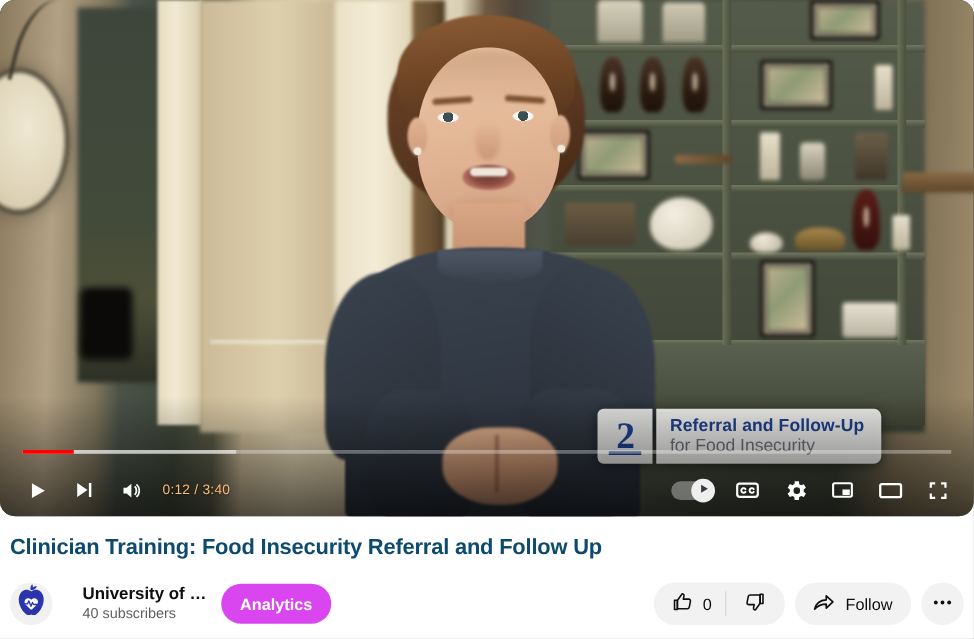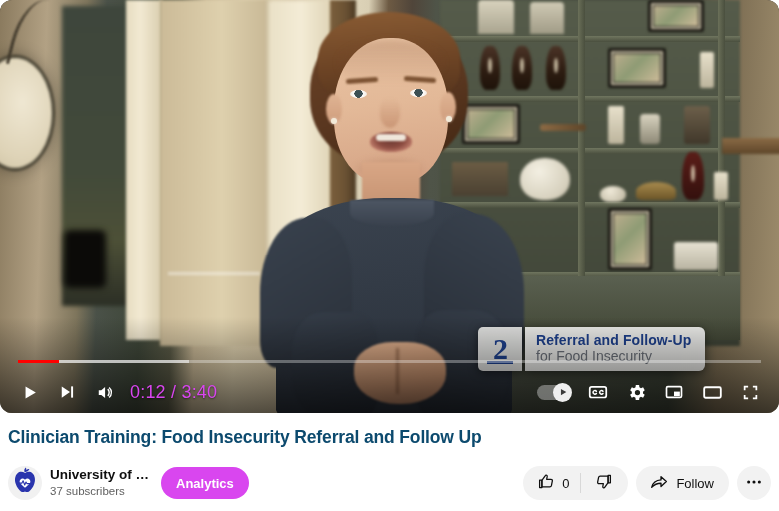--- a/index.html
+++ b/index.html
@@ -296,21 +296,21 @@
   #controls-bar {
     position:absolute; left:0; right:0; top:372px; height:40px;
     display:flex; align-items:center; padding: 0 10px;
   }
   .ctrl {
     width: 38px; height: 38px; display:flex; align-items:center; justify-content:center;
     cursor:pointer; background:none; border:none; flex: 0 0 auto;
   }
   .ctrl svg { fill:#fff; display:block; }
   #time-display {
-    color:#d946ef; font-size:18px; letter-spacing:.2px; padding: 0 10px 0 6px;
+    color:#fdba74; font-size:11px; letter-spacing:.2px; padding: 0 10px 0 6px;
     white-space: nowrap; text-shadow: 0 1px 2px rgba(0,0,0,.5);
   }
   .spacer { flex: 1 1 auto; }
   #autoplay-toggle {
     width: 34px; height: 15px; border-radius: 8px;
     background: rgba(220,220,220,.42); position: relative; cursor:pointer;
     margin: 0 8px;
   }
   #autoplay-toggle .knob {
     position:absolute; right:-1px; top:-2px;
@@ -327,21 +327,21 @@
   }
   #owner-row {
     position:absolute; left:8px; top:459px; right:8px; height:48px;
     display:flex; align-items:center;
   }
   #channel-avatar {
     width:34px; height:34px; border-radius:50%;
     background:#f1f1f1; display:flex; align-items:center; justify-content:center;
     flex:0 0 auto; overflow:hidden;
   }
-  #owner-text { margin-left:8px; display:flex; flex-direction:column; justify-content:space-between; }
+  #owner-text { margin-left:24px; display:flex; flex-direction:column; justify-content:space-between; }
   #channel-name { font-size:13.5px; font-weight:700; color:#0f0f0f; line-height:1.25; }
   #subscriber-count { font-size:11.5px; color:#606060; line-height:1.35; }
   .blue-pill {
     margin-left: 12px; height: 32px; padding: 0 15px; border:none;
     border-radius: 16px; background:#3056d3; color:#fff;
     font-size: 13px; font-weight: 700; cursor:pointer;
     font-family: "Liberation Sans", sans-serif;
     display:flex; align-items:center;
   }
   #actions-group { margin-left:auto; display:flex; align-items:center; gap:8px; }
@@ -571,21 +571,21 @@
         <path d="M15.6 7.2c-.6-2-.2-3.6 1.2-4.8.5.9.7 1.7.5 2.6 1-.8 2-1.1 3.1-.9-.7 1.9-2.3 3-4.8 3.1z" fill="#2a35ad"></path>
         <path d="M16 8.1c2.3-1.6 5.3-1.8 7.4.1 2.7 2.4 3.2 6.7 1.9 10.6-1.1 3.3-3.2 6.2-5.2 7.6-1.5 1-2.9.7-4.1.1-1.2.6-2.6.9-4.1-.1-2-1.4-4.1-4.3-5.2-7.6C5.4 14.9 5.9 10.6 8.6 8.2c2.1-1.9 5.1-1.7 7.4-.1z" fill="#2a35ad"></path>
         <path d="M16 22.6c-.3 0-.5-.1-.7-.3l-3.7-3.5c-1.3-1.2-1.3-3.2-.1-4.4 1.2-1.2 3.1-1.1 4.3.1l.2.2.2-.2c1.2-1.2 3.1-1.3 4.3-.1 1.2 1.2 1.2 3.2-.1 4.4l-3.7 3.5c-.2.2-.4.3-.7.3z" fill="#ffffff"></path>
         <path d="M10.4 18.1h2.6l1.1-2.4 1.6 4.3 1.3-3 .9 1.6h3.4" fill="none" stroke="#2a35ad" stroke-width="1.1" stroke-linecap="round" stroke-linejoin="round"></path>
       </svg>
     </span>
   </div>
 
   <div id="owner-text">
     <div id="channel-name">University of …</div>
-    <div id="subscriber-count">37 subscribers</div>
+    <div id="subscriber-count">40 subscribers</div>
   </div>
 
   <button class="blue-pill" style="background: #d946ef;">Analytics</button>
 
   <div id="actions-group">
 
     <div class="gray-pill" id="like-dislike-group">
       <button id="like-button">
         <span class="ico">
           <svg width="19" height="19" viewBox="0 0 24 24" fill="none" stroke="#0f0f0f" stroke-width="1.6" stroke-linejoin="round">

